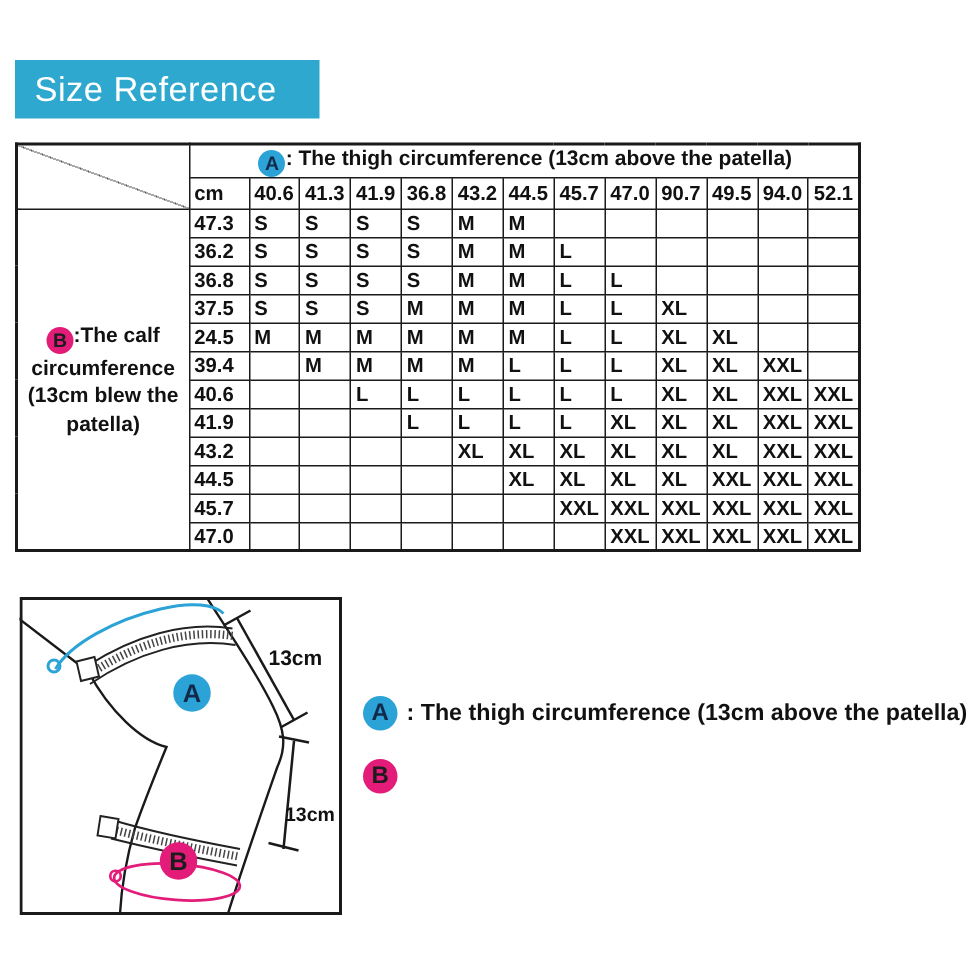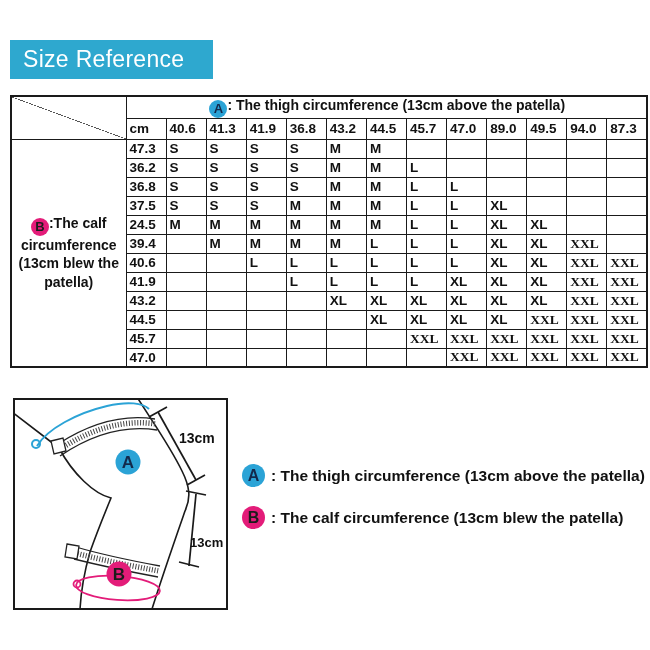--- a/index.html
+++ b/index.html
@@ -6,21 +6,21 @@
   body{
     width:650px;height:650px;position:relative;background:#fff;
     font-family:"Liberation Sans",sans-serif;color:#111;overflow:hidden;
   }
   .title-bar{
     position:absolute;left:10px;top:40px;width:203px;height:39px;
     box-sizing:border-box;background:var(--title_bg);color:#fff;
     font-size:23px;line-height:39px;padding-left:13px;letter-spacing:.3px;
   }
   table.size-table{
-    position:absolute;left:10px;top:95px;width:638px;
+    position:absolute;left:10px;top:95px;width:564px;
     border-collapse:collapse;table-layout:fixed;border:2px solid #1a1a1a;
   }
   .size-table th,.size-table td{
     border:1px solid #1a1a1a;font-size:13.5px;font-weight:bold;
     padding:0 1px 0 3px;overflow:hidden;white-space:nowrap;
     text-align:left;vertical-align:middle;background:#fff;
   }
   .size-table thead tr{height:21px;}
   .size-table tbody tr{height:19px;}
   th.corner{
@@ -29,21 +29,21 @@
   }
   th.a-header{text-align:center;font-size:14px;}
   td.side{
     text-align:center;white-space:normal;font-size:14px;line-height:1.32;
     padding:2px 2px;
   }
   .sz-s{background:var(--size_s);}
   .sz-m{background:var(--size_m);}
   .sz-l{background:var(--size_l);}
   .sz-xl{background:var(--size_xl);}
-  .sz-xxl{background:var(--size_xxl);font-family:Liberation Serif, serif;}
+  .sz-xxl{background:var(--size_xxl);}
   .sz-empty{background:#fff;}
   .badge{
     display:inline-flex;align-items:center;justify-content:center;
     border-radius:50%;font-weight:bold;flex:none;vertical-align:-3px;
   }
   .badge-a{background:var(--cyan);color:#13294b;}
   .badge-b{background:var(--magenta);color:#1c1c1c;}
   .badge-sm{width:18px;height:18px;font-size:13px;display:inline-flex;}
   .badge-lg{width:23px;height:23px;font-size:16px;}
   .legend-row{
@@ -85,24 +85,24 @@
       <tr>
         <th class="unit">cm</th>
         <th class="colnum">40.6</th>
         <th class="colnum">41.3</th>
         <th class="colnum">41.9</th>
         <th class="colnum">36.8</th>
         <th class="colnum">43.2</th>
         <th class="colnum">44.5</th>
         <th class="colnum">45.7</th>
         <th class="colnum">47.0</th>
-        <th class="colnum">89.0</th>
+        <th class="colnum">90.7</th>
         <th class="colnum">49.5</th>
         <th class="colnum">94.0</th>
-        <th class="colnum">87.3</th>
+        <th class="colnum">52.1</th>
       </tr>
     </thead>
     <tbody>
       <tr>
         <td class="side" rowspan="12"><span class="badge badge-b badge-sm">B</span><span>:The calf circumference (13cm blew the patella)</span></td>
         <td class="rowlabel">47.3</td>
         <td class="cell sz-s">S</td>
         <td class="cell sz-s">S</td>
         <td class="cell sz-s">S</td>
         <td class="cell sz-s">S</td>
@@ -331,14 +331,13 @@
     <text x="106" y="182" text-anchor="middle" font-size="17" font-weight="bold" fill="#1c1c1c">B</text>
   </g>
 </svg>
 
 <div class="legend-row" id="legend-a">
   <span class="badge badge-a badge-lg">A</span>
   <span>: The thigh circumference (13cm above the patella)</span>
 </div>
 <div class="legend-row" id="legend-b">
   <span class="badge badge-b badge-lg">B</span>
-  <span>: The calf circumference (13cm blew the patella)</span>
 </div>
 
 </body></html>

